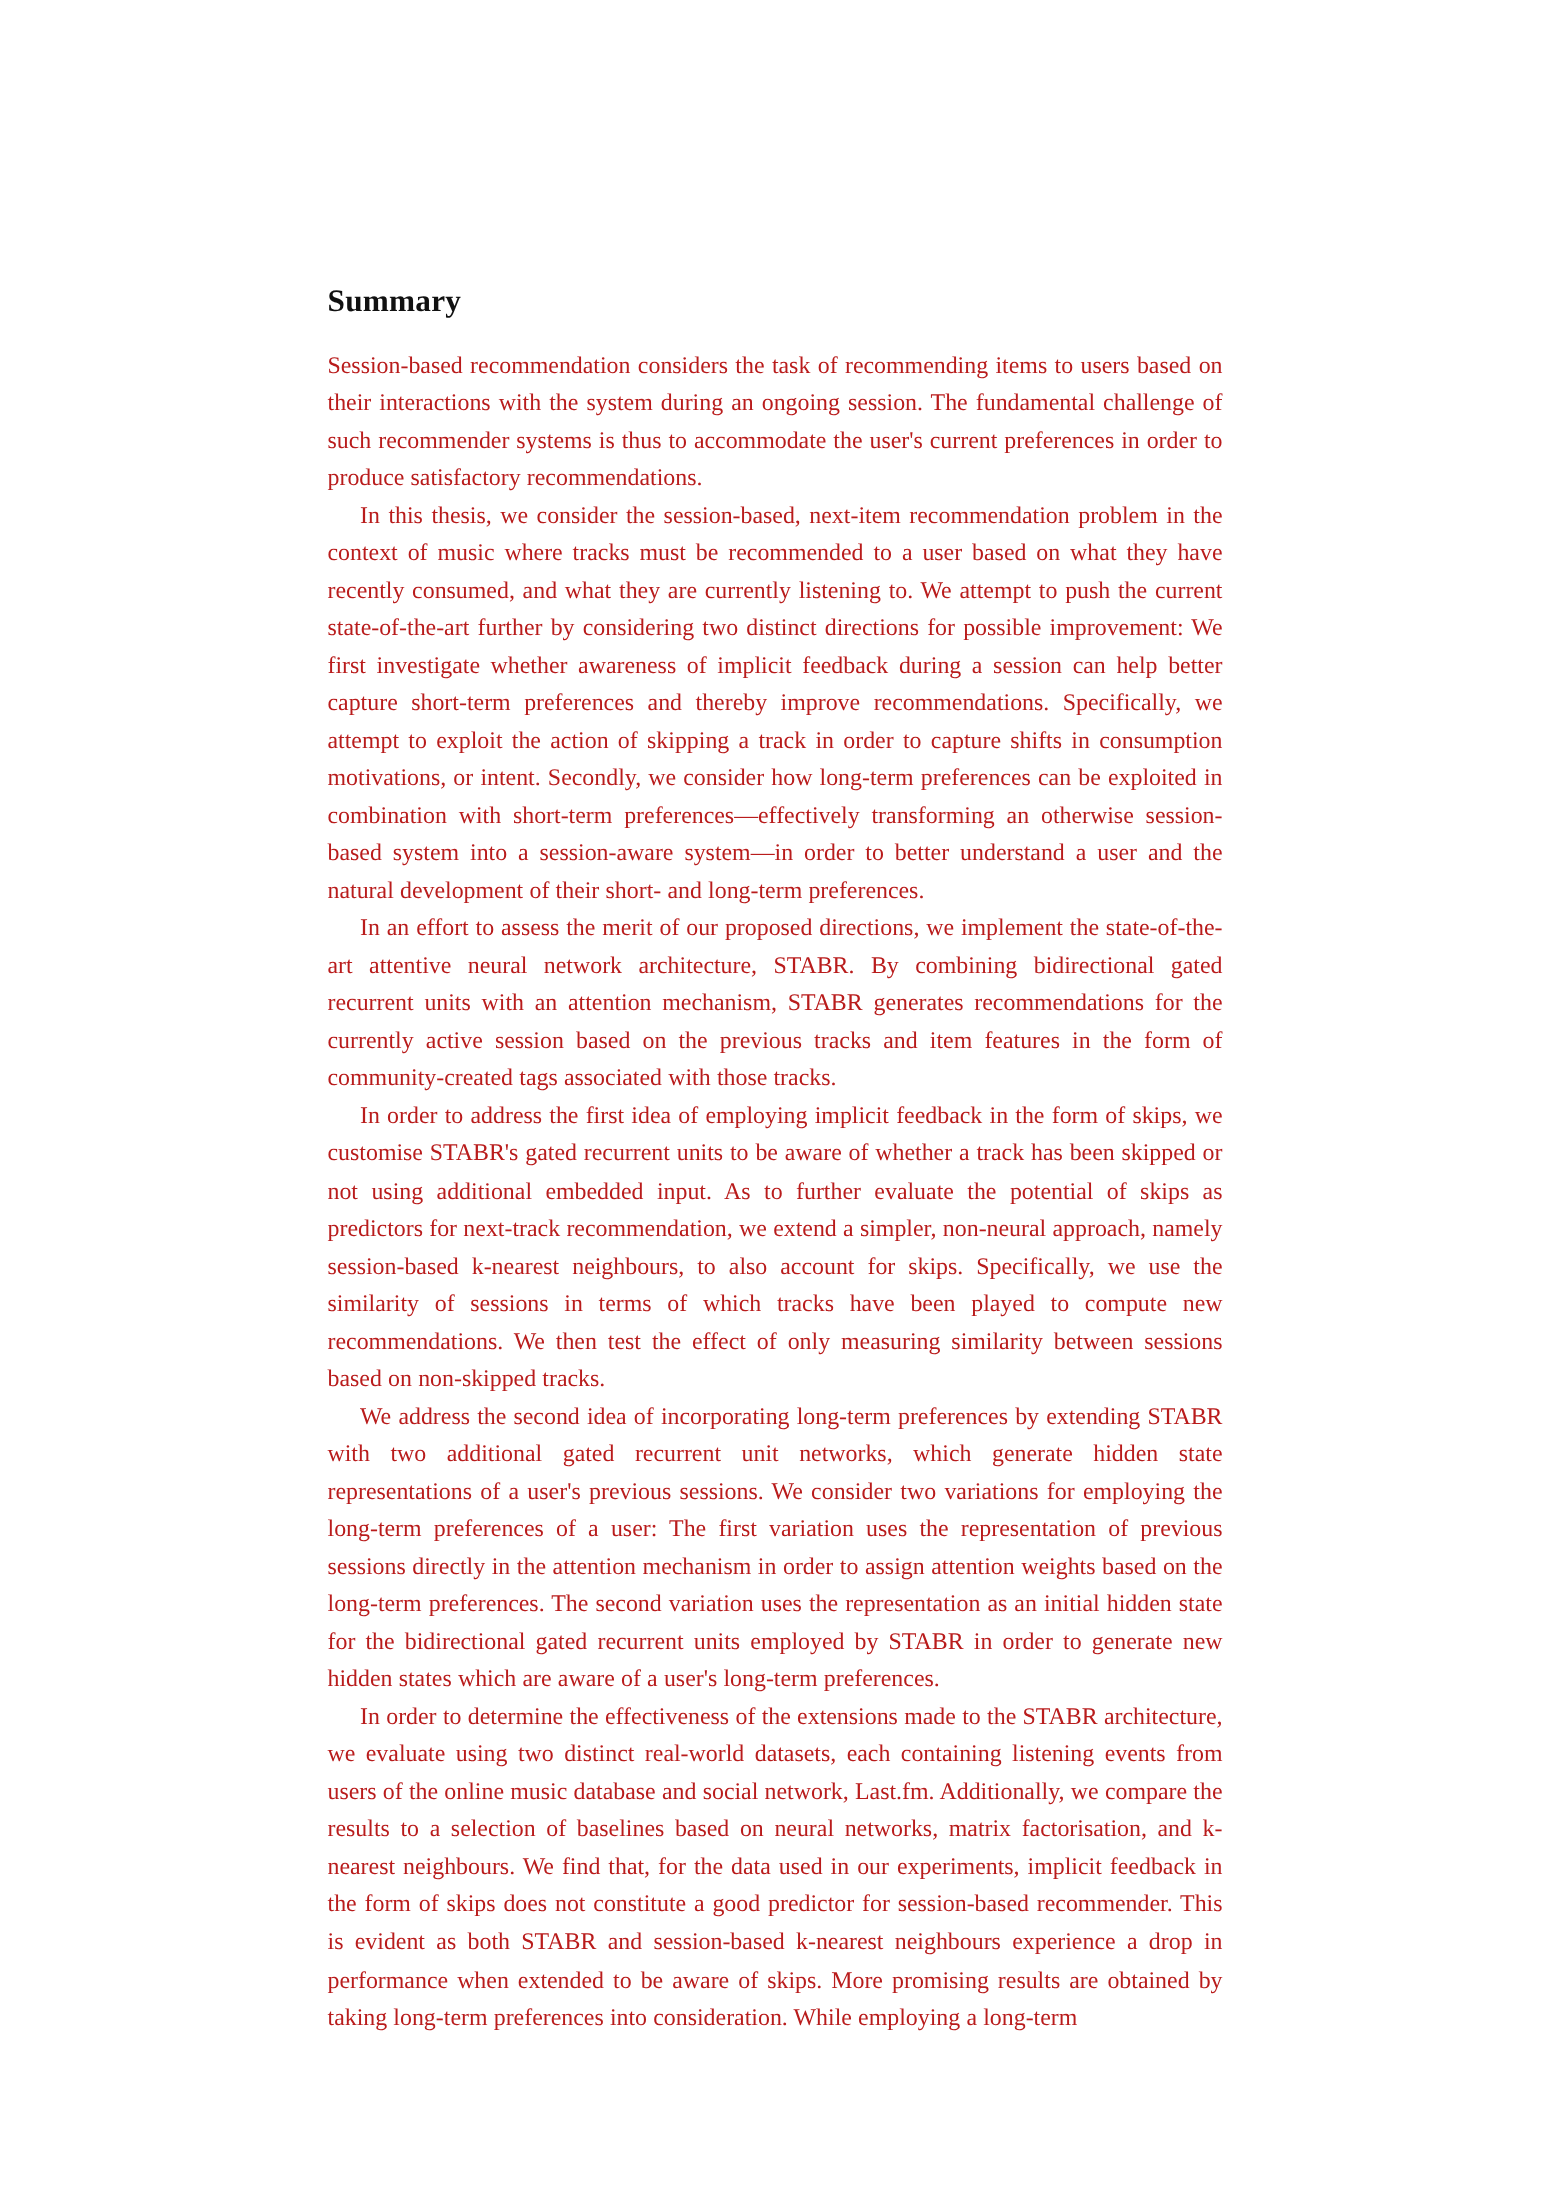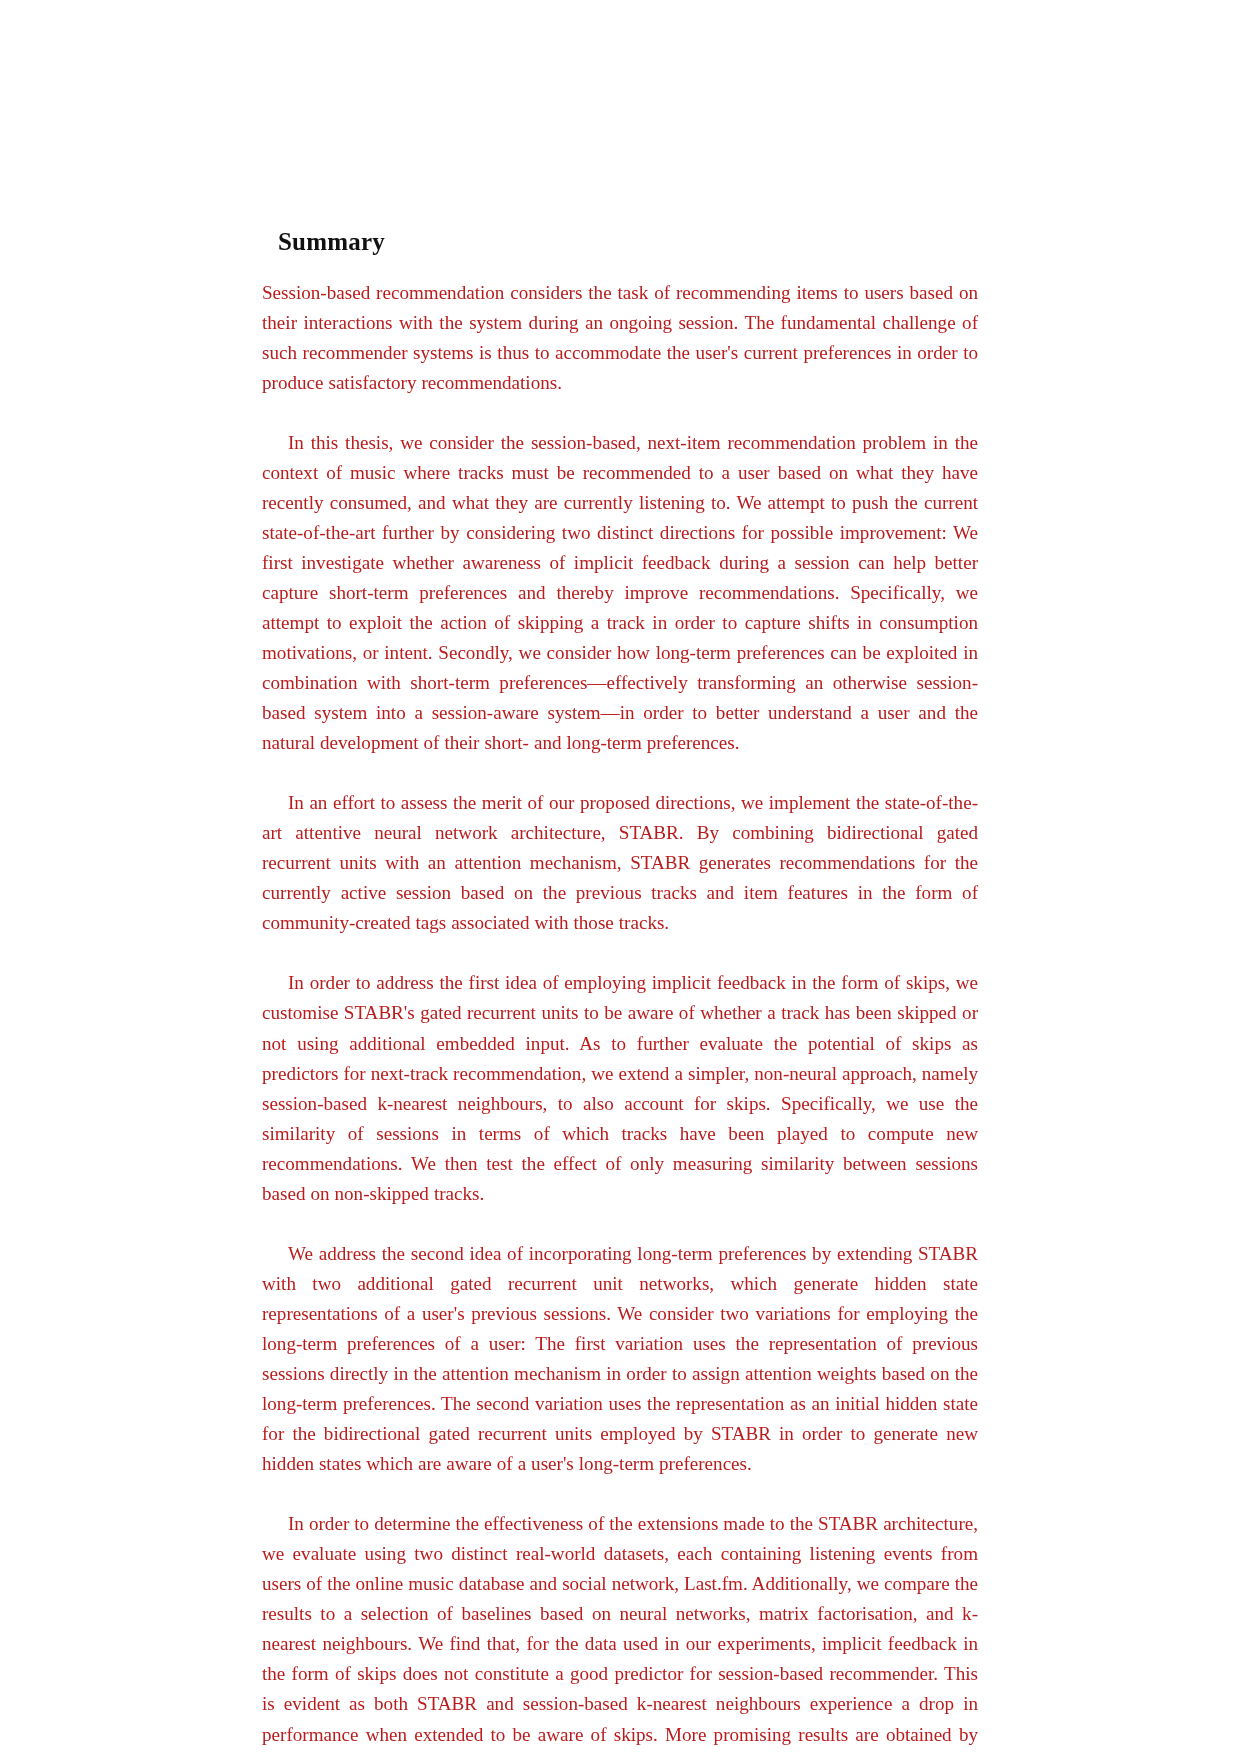--- a/index.html
+++ b/index.html
@@ -27,37 +27,36 @@
   .content {
     position: absolute;
     left: 262px;
     top: 228px;
     width: 716px;
   }
   .chapter-title {
     font-size: 25px;
     font-weight: bold;
     letter-spacing: 0.2px;
-    margin: 0 0 22px 16px;
+    margin: 0 0 22px 0;
     line-height: 1.1;
     color: #111111;
   }
   .body-text {
     font-size: 19.1px;
     line-height: 30.05px;
     text-align: justify;
     text-justify: inter-word;
     color: #b91c1c;
     margin: 0;
     hyphens: none;
     word-spacing: 0.2px;
   }
   .body-text + .body-text {
     text-indent: 26px;
-    margin-top: 30px;
   }
 </style>
 </head>
 <body>
 
 <div class="page">
   <div class="content">
 
     <h1 class="chapter-title">Summary</h1>
 

